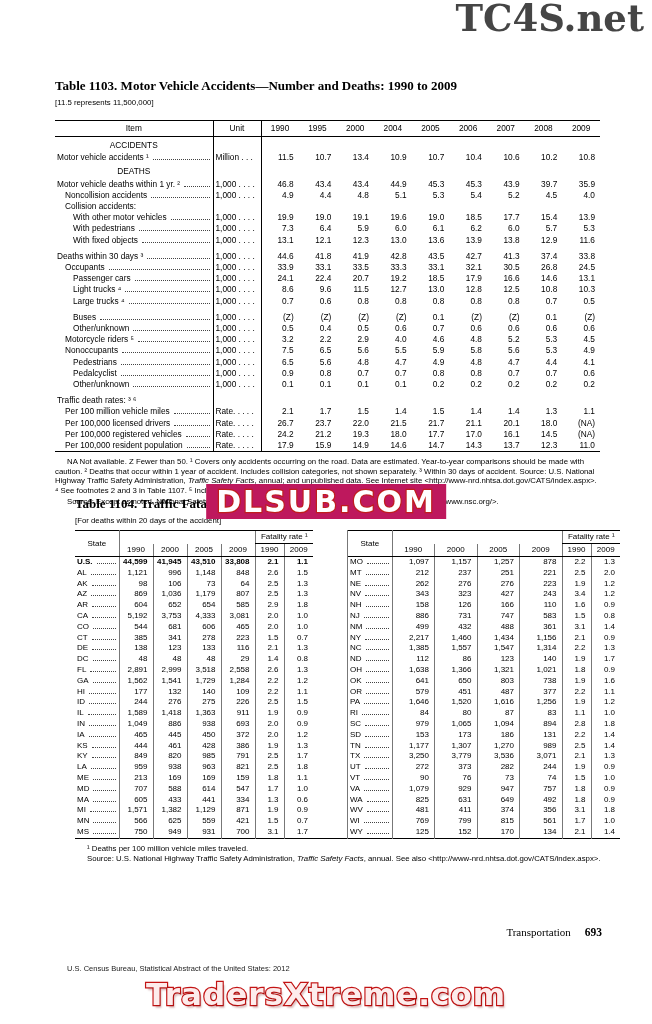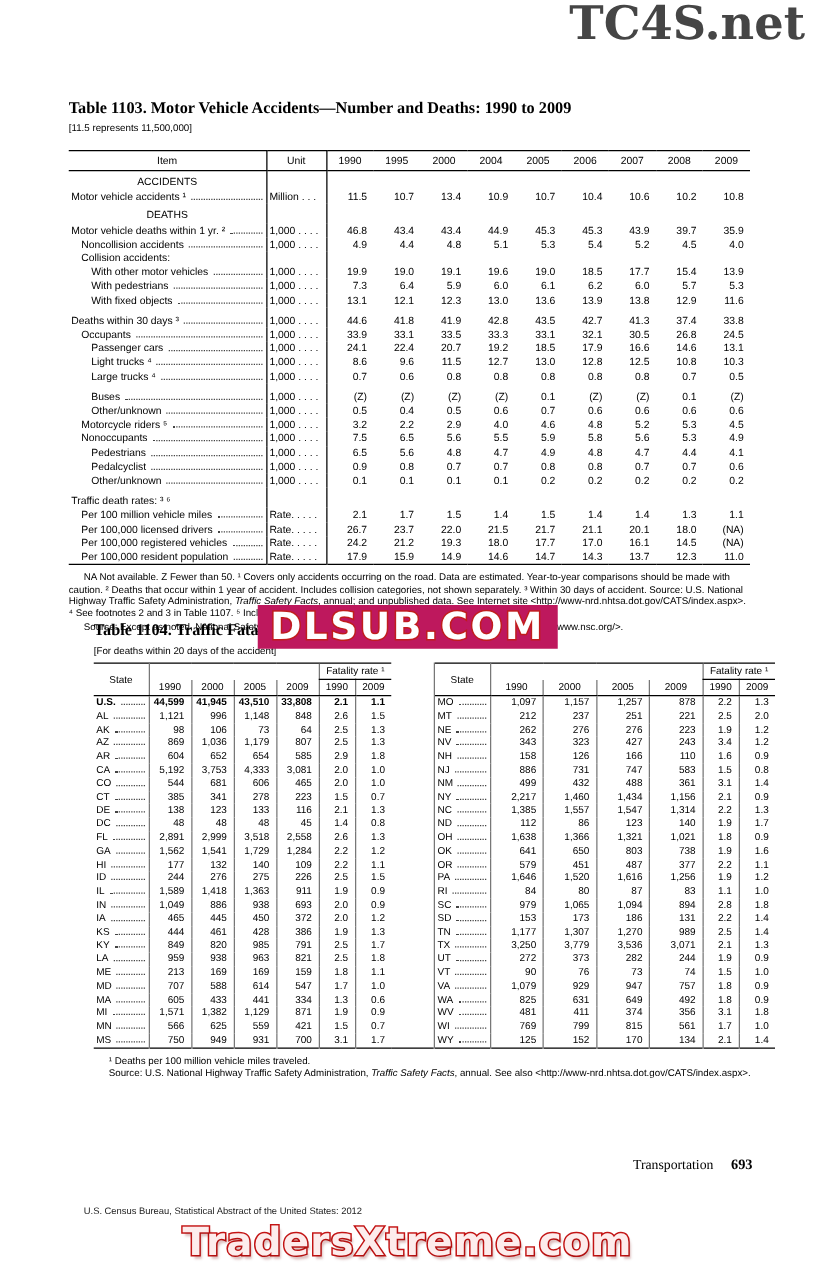--- a/index.html
+++ b/index.html
@@ -733,21 +733,21 @@
               <tr>
                 <td class="stub">
                   <div class="stubline">
                     <span class="lbl">DC</span>
                     <span class="leader"></span>
                   </div>
                 </td>
                 <td class="num">48</td>
                 <td class="num">48</td>
                 <td class="num">48</td>
-                <td class="num">45</td>
+                <td class="num">29</td>
                 <td class="num">1.4</td>
                 <td class="num">0.8</td>
               </tr>
               <tr>
                 <td class="stub">
                   <div class="stubline">
                     <span class="lbl">FL</span>
                     <span class="leader"></span>
                   </div>
                 </td>

